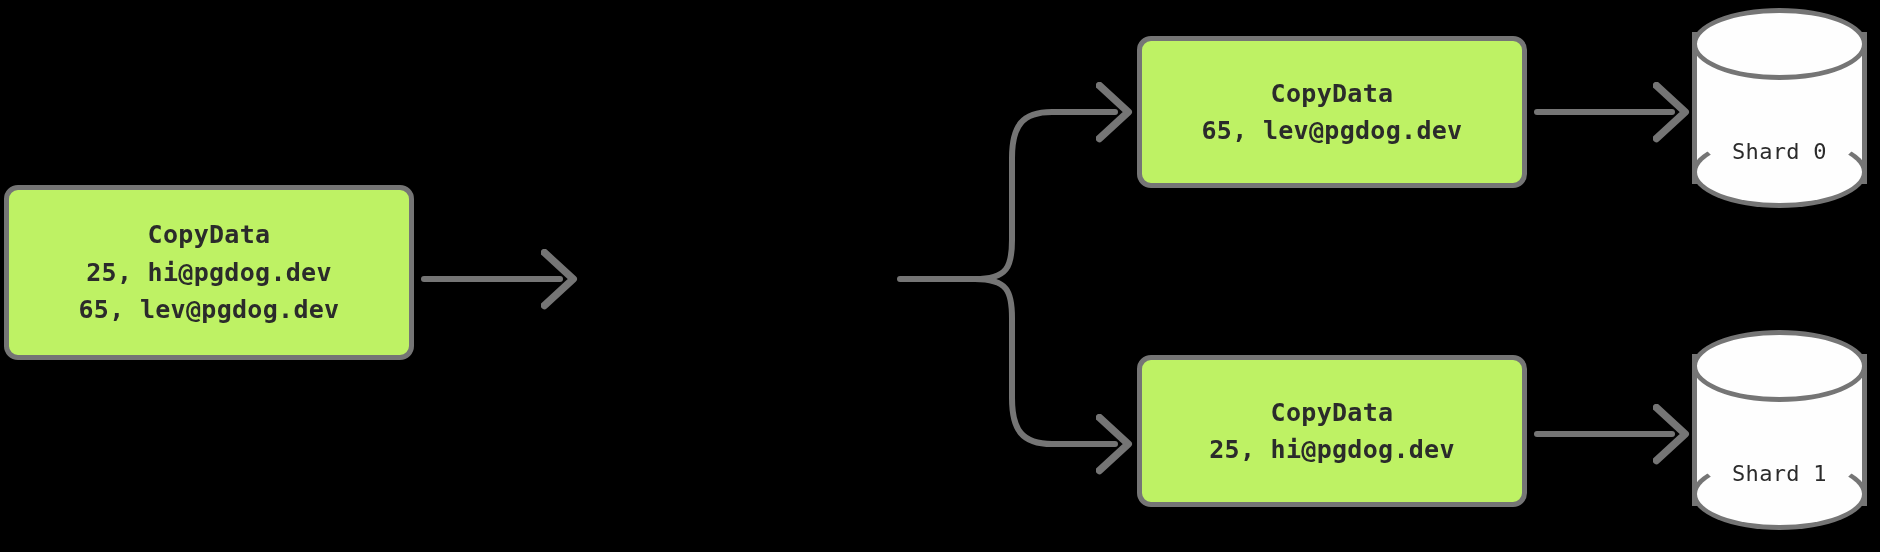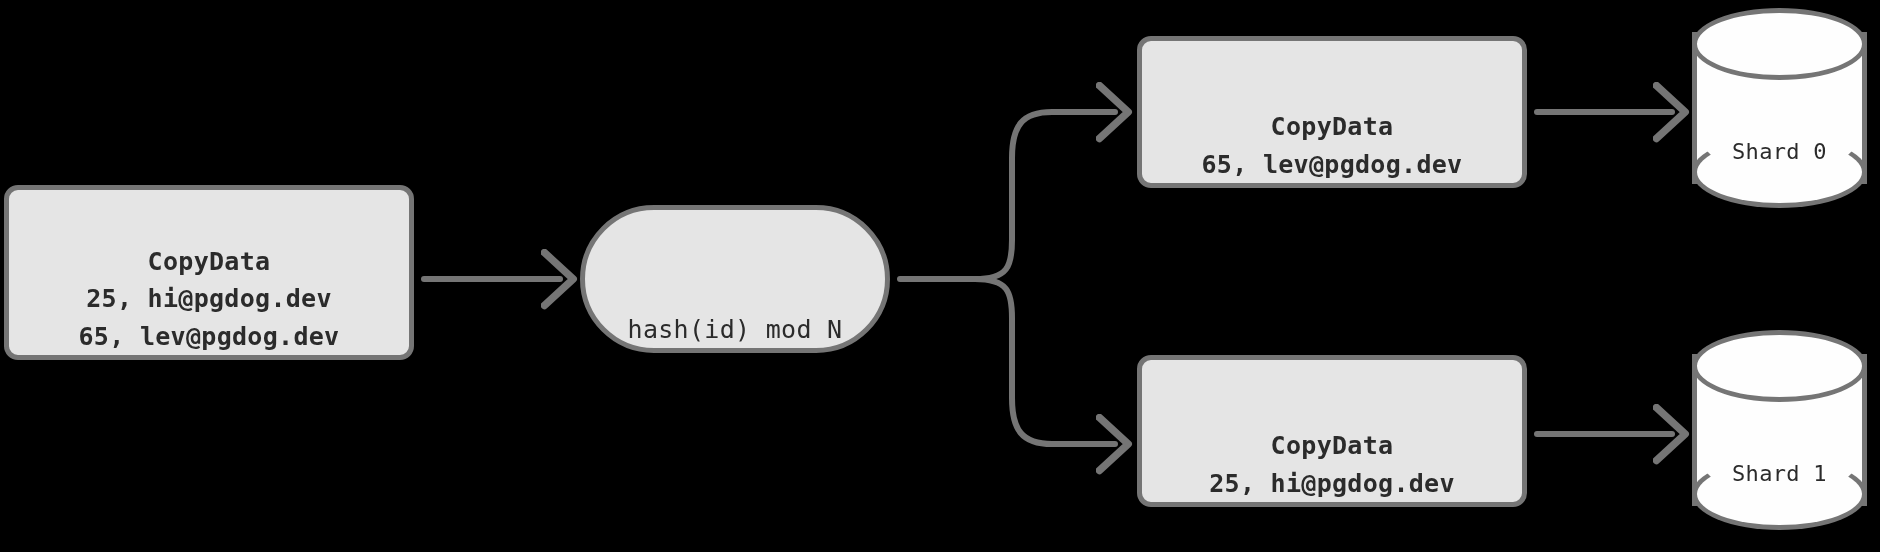--- a/index.html
+++ b/index.html
@@ -6,22 +6,22 @@
   html,body{margin:0;padding:0;background:#000;}
   body{
     width:1880px;height:552px;overflow:hidden;position:relative;
     font-family:"DejaVu Sans Mono","Liberation Mono",monospace;
   }
   #stage{position:absolute;inset:0;width:1880px;height:552px;}
   svg#wires{position:absolute;left:0;top:0;width:1880px;height:552px;}
 
   .node{
     position:absolute;box-sizing:border-box;
-    background:#e5e5e5;border:5px solid #757575;
-    display:flex;flex-direction:column;align-items:center;justify-content:flex-end;
+    background:#bef264;border:5px solid #757575;
+    display:flex;flex-direction:column;align-items:center;justify-content:center;
     color:#2b2b2b;
   }
   .rect{border-radius:14px;}
   .pill{border-radius:999px;}
 
   .title{font-weight:700;font-size:25px;line-height:1.5;letter-spacing:.3px;}
   .row{font-weight:700;font-size:25px;line-height:1.5;letter-spacing:.3px;white-space:pre;}
   .pill .row{font-weight:400;font-size:25px;}
 
   
@@ -85,23 +85,20 @@
 
     <path d="M1537,434 L1672,434" fill="none" stroke="#757575" stroke-width="6" stroke-linecap="round" marker-end="url(#ah)"></path>
   </svg>
 
   <div class="node rect" id="src">
     <div class="title">CopyData</div>
     <div class="row">25, hi@pgdog.dev</div>
     <div class="row">65, lev@pgdog.dev</div>
   </div>
 
-  <div class="node pill" id="hash">
-    <div class="row">hash(id) mod N</div>
-  </div>
 
   <div class="node rect" id="cd0">
     <div class="title">CopyData</div>
     <div class="row">65, lev@pgdog.dev</div>
   </div>
 
   <div class="node rect" id="cd1">
     <div class="title">CopyData</div>
     <div class="row">25, hi@pgdog.dev</div>
   </div>

